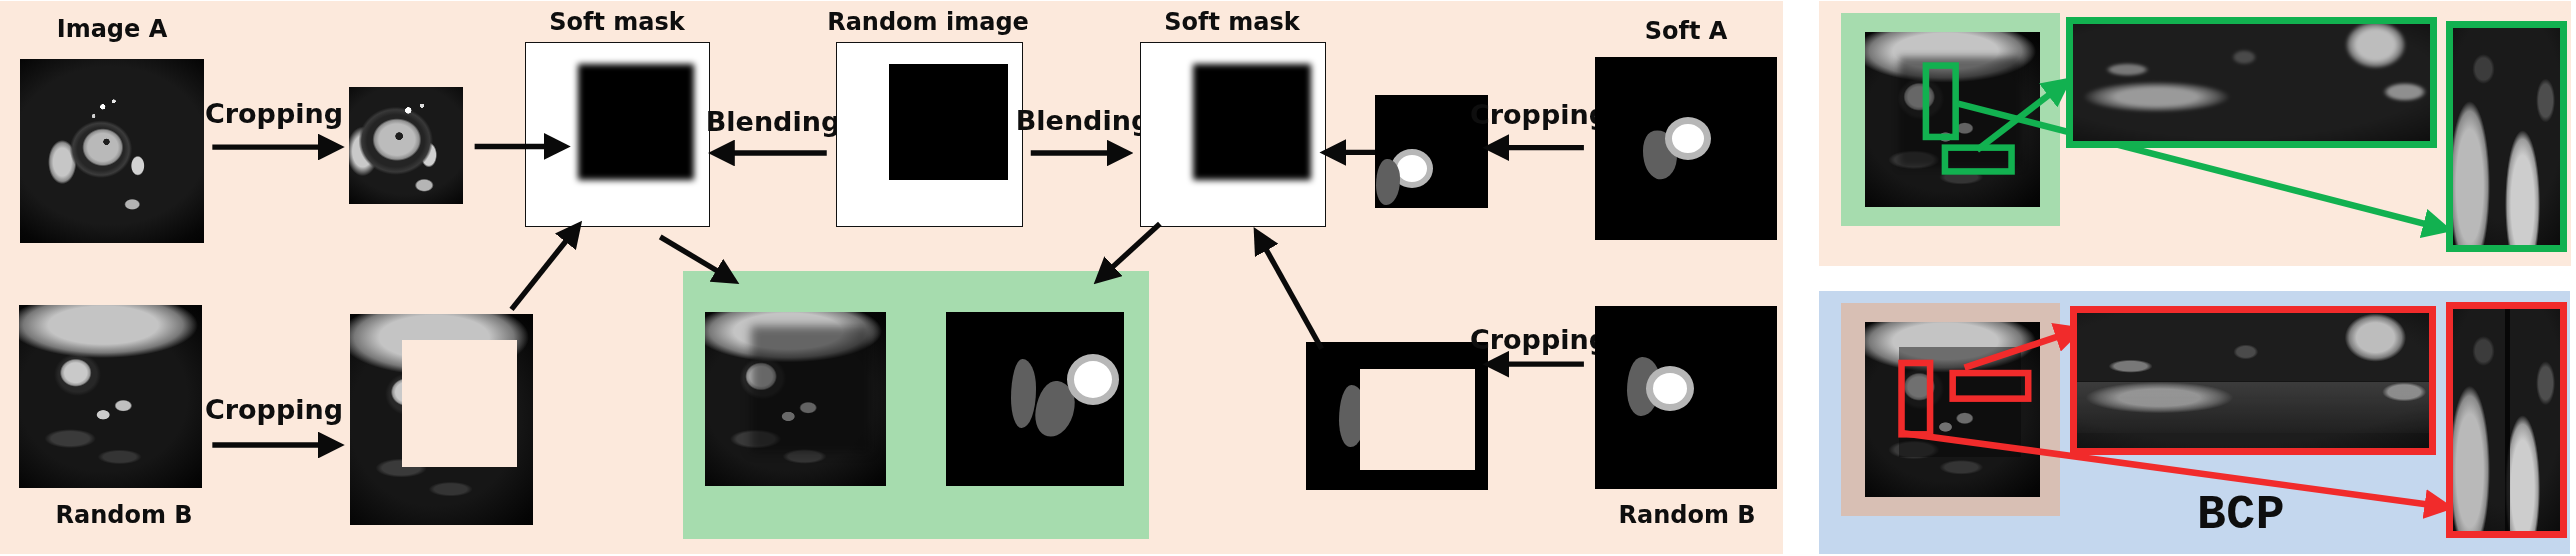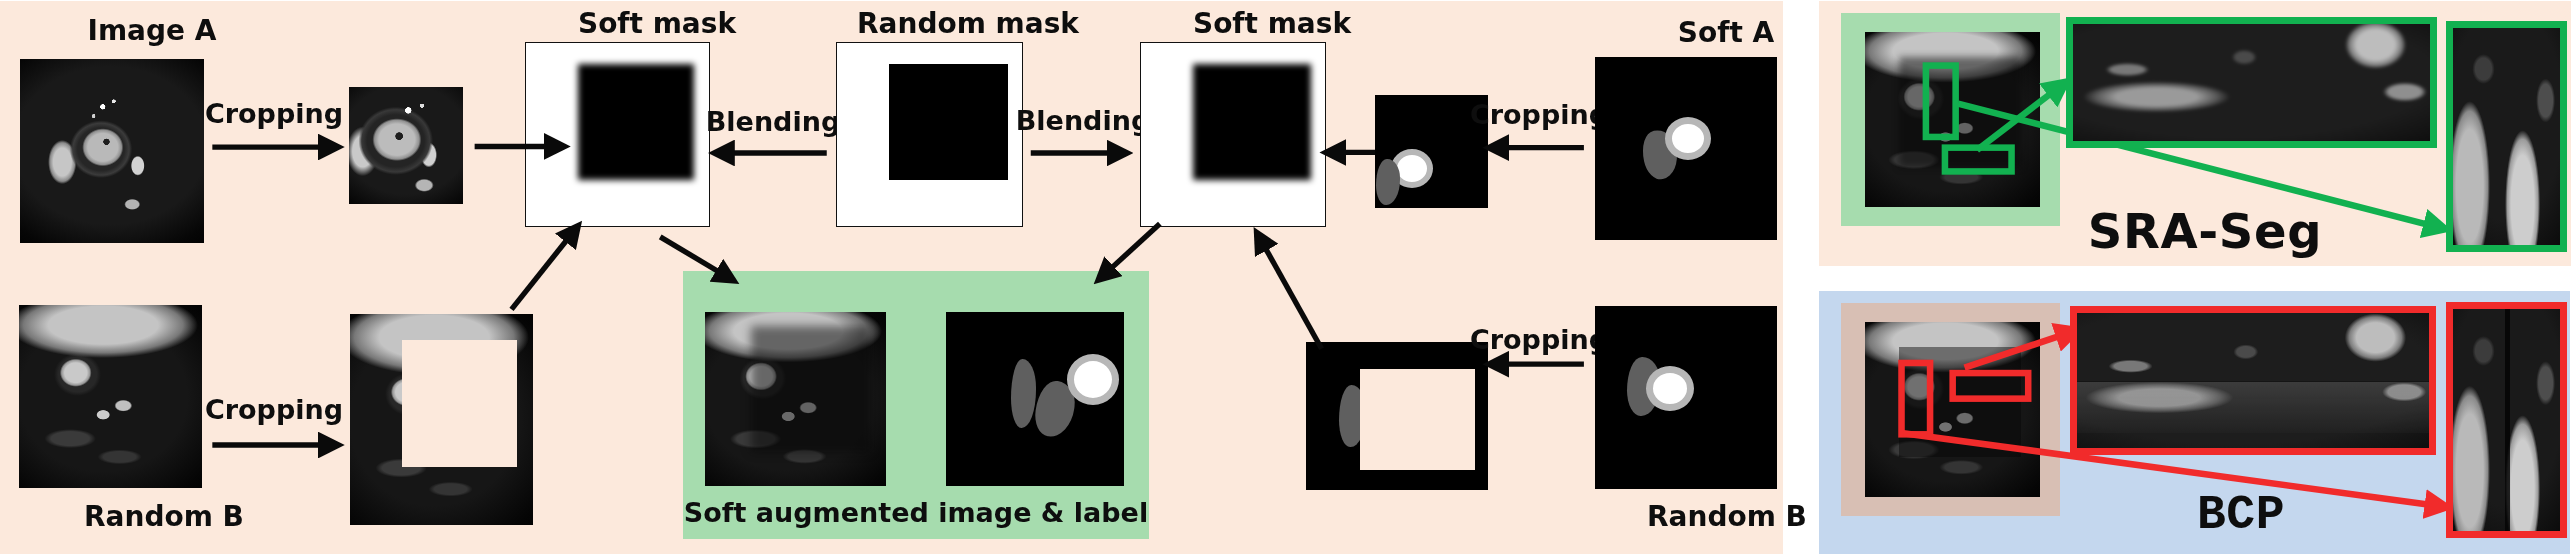--- a/index.html
+++ b/index.html
@@ -1,21 +1,21 @@
 <!DOCTYPE html>
 <html style="font-size:9.5px"><head>
 <meta charset="utf-8">
 <style>
   html,body{margin:0;padding:0;background:#ffffff;}
   #canvas{position:relative;width:2576px;height:557px;background:#ffffff;overflow:hidden;
           font-family:"DejaVu Sans","Liberation Sans",sans-serif;}
   .panel{position:absolute;}
   .t{position:absolute;transform:translateX(-50%);font-weight:700;color:#0e0e0e;
      white-space:nowrap;line-height:1;}
-  .title{font-size:28px;margin-left:40px;}
+  .title{font-size:24px;}
   .op{font-size:27px;}
   .caption{font-size:27px;}
   .big{font-size:48px;letter-spacing:0.6px;}
   .maskbox{position:absolute;background:#ffffff;border:1.8px solid #111;box-sizing:border-box;}
   .sq{position:absolute;background:#000;}
   .soft{filter:blur(3px);}
   .blackbox{position:absolute;background:#000;overflow:hidden;}
   .cut{position:absolute;background:#fce9dc;}
   .ring{position:absolute;border-radius:50%;background:#ffffff;border:7.1px solid #b7b7b7;box-sizing:border-box;}
   .dg{position:absolute;background:#5f5f5f;border-radius:46% 54% 58% 42%/58% 42% 56% 44%;}
@@ -90,21 +90,21 @@
   <div class="t op" style="left:274px;top:100px;">Cropping</div>
 
   <div class="mri mri-azoom" style="left:349px;top:87px;width:114px;height:117px;"></div>
 
   <div class="t title" style="left:617px;top:9.5px;">Soft mask</div>
   <div class="maskbox" style="left:525px;top:42px;width:185px;height:185px;"></div>
   <div class="sq soft" style="left:578px;top:64px;width:116px;height:116px;"></div>
 
   <div class="t op" style="left:773px;top:108px;">Blending</div>
 
-  <div class="t title" style="left:928px;top:9.5px;">Random mask</div>
+  <div class="t title" style="left:928px;top:9.5px;">Random image</div>
   <div class="maskbox" style="left:836px;top:42px;width:187px;height:185px;"></div>
   <div class="sq" style="left:889px;top:64px;width:119px;height:116px;"></div>
 
   <div class="t op" style="left:1083px;top:107px;">Blending</div>
 
   <div class="t title" style="left:1232px;top:9.5px;">Soft mask</div>
   <div class="maskbox" style="left:1140px;top:42px;width:186px;height:185px;"></div>
   <div class="sq soft" style="left:1193px;top:64px;width:118px;height:116px;"></div>
 
   <div class="blackbox" style="left:1375px;top:95px;width:113px;height:113px;"></div>
@@ -126,21 +126,20 @@
   <div class="mri mri-b" style="left:350px;top:314px;width:183px;height:211px;"></div>
   <div class="cut" style="left:402px;top:340px;width:115px;height:127px;"></div>
 
   <div class="panel" style="left:683px;top:271px;width:466px;height:268px;background:#a6dcae;z-index:5;"></div>
   <div class="mri mri-b" style="left:705px;top:312px;width:181px;height:174px;z-index:6;"></div>
   <div class="patch-soft" style="left:751px;top:326px;width:119px;height:126px;z-index:7;"></div>
   <div class="blackbox" style="left:946px;top:312px;width:178px;height:174px;z-index:6;"></div>
   <div class="dg" style="left:1011px;top:359px;width:25px;height:69px;z-index:8;"></div>
   <div class="dg" style="left:1036px;top:381px;width:38px;height:56px;transform:rotate(8deg);z-index:8;"></div>
   <div class="ring" style="left:1067px;top:354px;width:52px;height:51px;z-index:9;"></div>
-  <div class="t caption" style="left:916px;top:499px;z-index:9;">Soft augmented image &amp; label</div>
 
   <div class="blackbox" style="left:1306px;top:342px;width:182px;height:148px;"></div>
   <div class="dg" style="left:1339px;top:385px;width:27px;height:62px;"></div>
   <div class="cut" style="left:1360px;top:369px;width:115px;height:101px;"></div>
 
   <div class="t op" style="left:1539px;top:326px;">Cropping</div>
 
   <div class="blackbox" style="left:1595px;top:306px;width:182px;height:183px;"></div>
   <div class="dg" style="left:1627px;top:357px;width:33px;height:59px;"></div>
   <div class="ring" style="left:1646px;top:366px;width:48px;height:45px;"></div>
@@ -149,21 +148,20 @@
   <div class="panel" style="left:1841px;top:13px;width:219px;height:213px;background:#a6dcae;z-index:10;"></div>
   <div class="mri mri-b" style="left:1865px;top:31.5px;width:175px;height:175px;z-index:11;"></div>
   <div class="patch-soft" style="left:1899px;top:57px;width:122px;height:110px;filter:blur(3.6px);z-index:12;"></div>
 
   <div class="zoombox zb-green" style="left:2066px;top:16.7px;width:371px;height:131px;">
     <div class="zi zi-blur"></div>
   </div>
   <div class="zoombox zb-green" style="left:2446px;top:21px;width:121px;height:231px;">
     <div class="ti"></div>
   </div>
-  <div class="t big" style="left:2205px;top:207px;z-index:55;">SRA-Seg</div>
 
   <div class="panel" style="left:1841px;top:303px;width:219px;height:213px;background:#d8bfb4;z-index:10;"></div>
   <div class="mri mri-b" style="left:1865px;top:322px;width:175px;height:175px;z-index:11;"></div>
   <div class="patch-hard" style="left:1899px;top:347px;width:122px;height:110px;z-index:12;"></div>
 
   <div class="zoombox zb-red" style="left:2070px;top:306px;width:366px;height:149px;">
     <div class="zi"></div>
     <div class="seam-h"></div>
   </div>
   <div class="zoombox zb-red" style="left:2446px;top:302px;width:121px;height:236px;">

